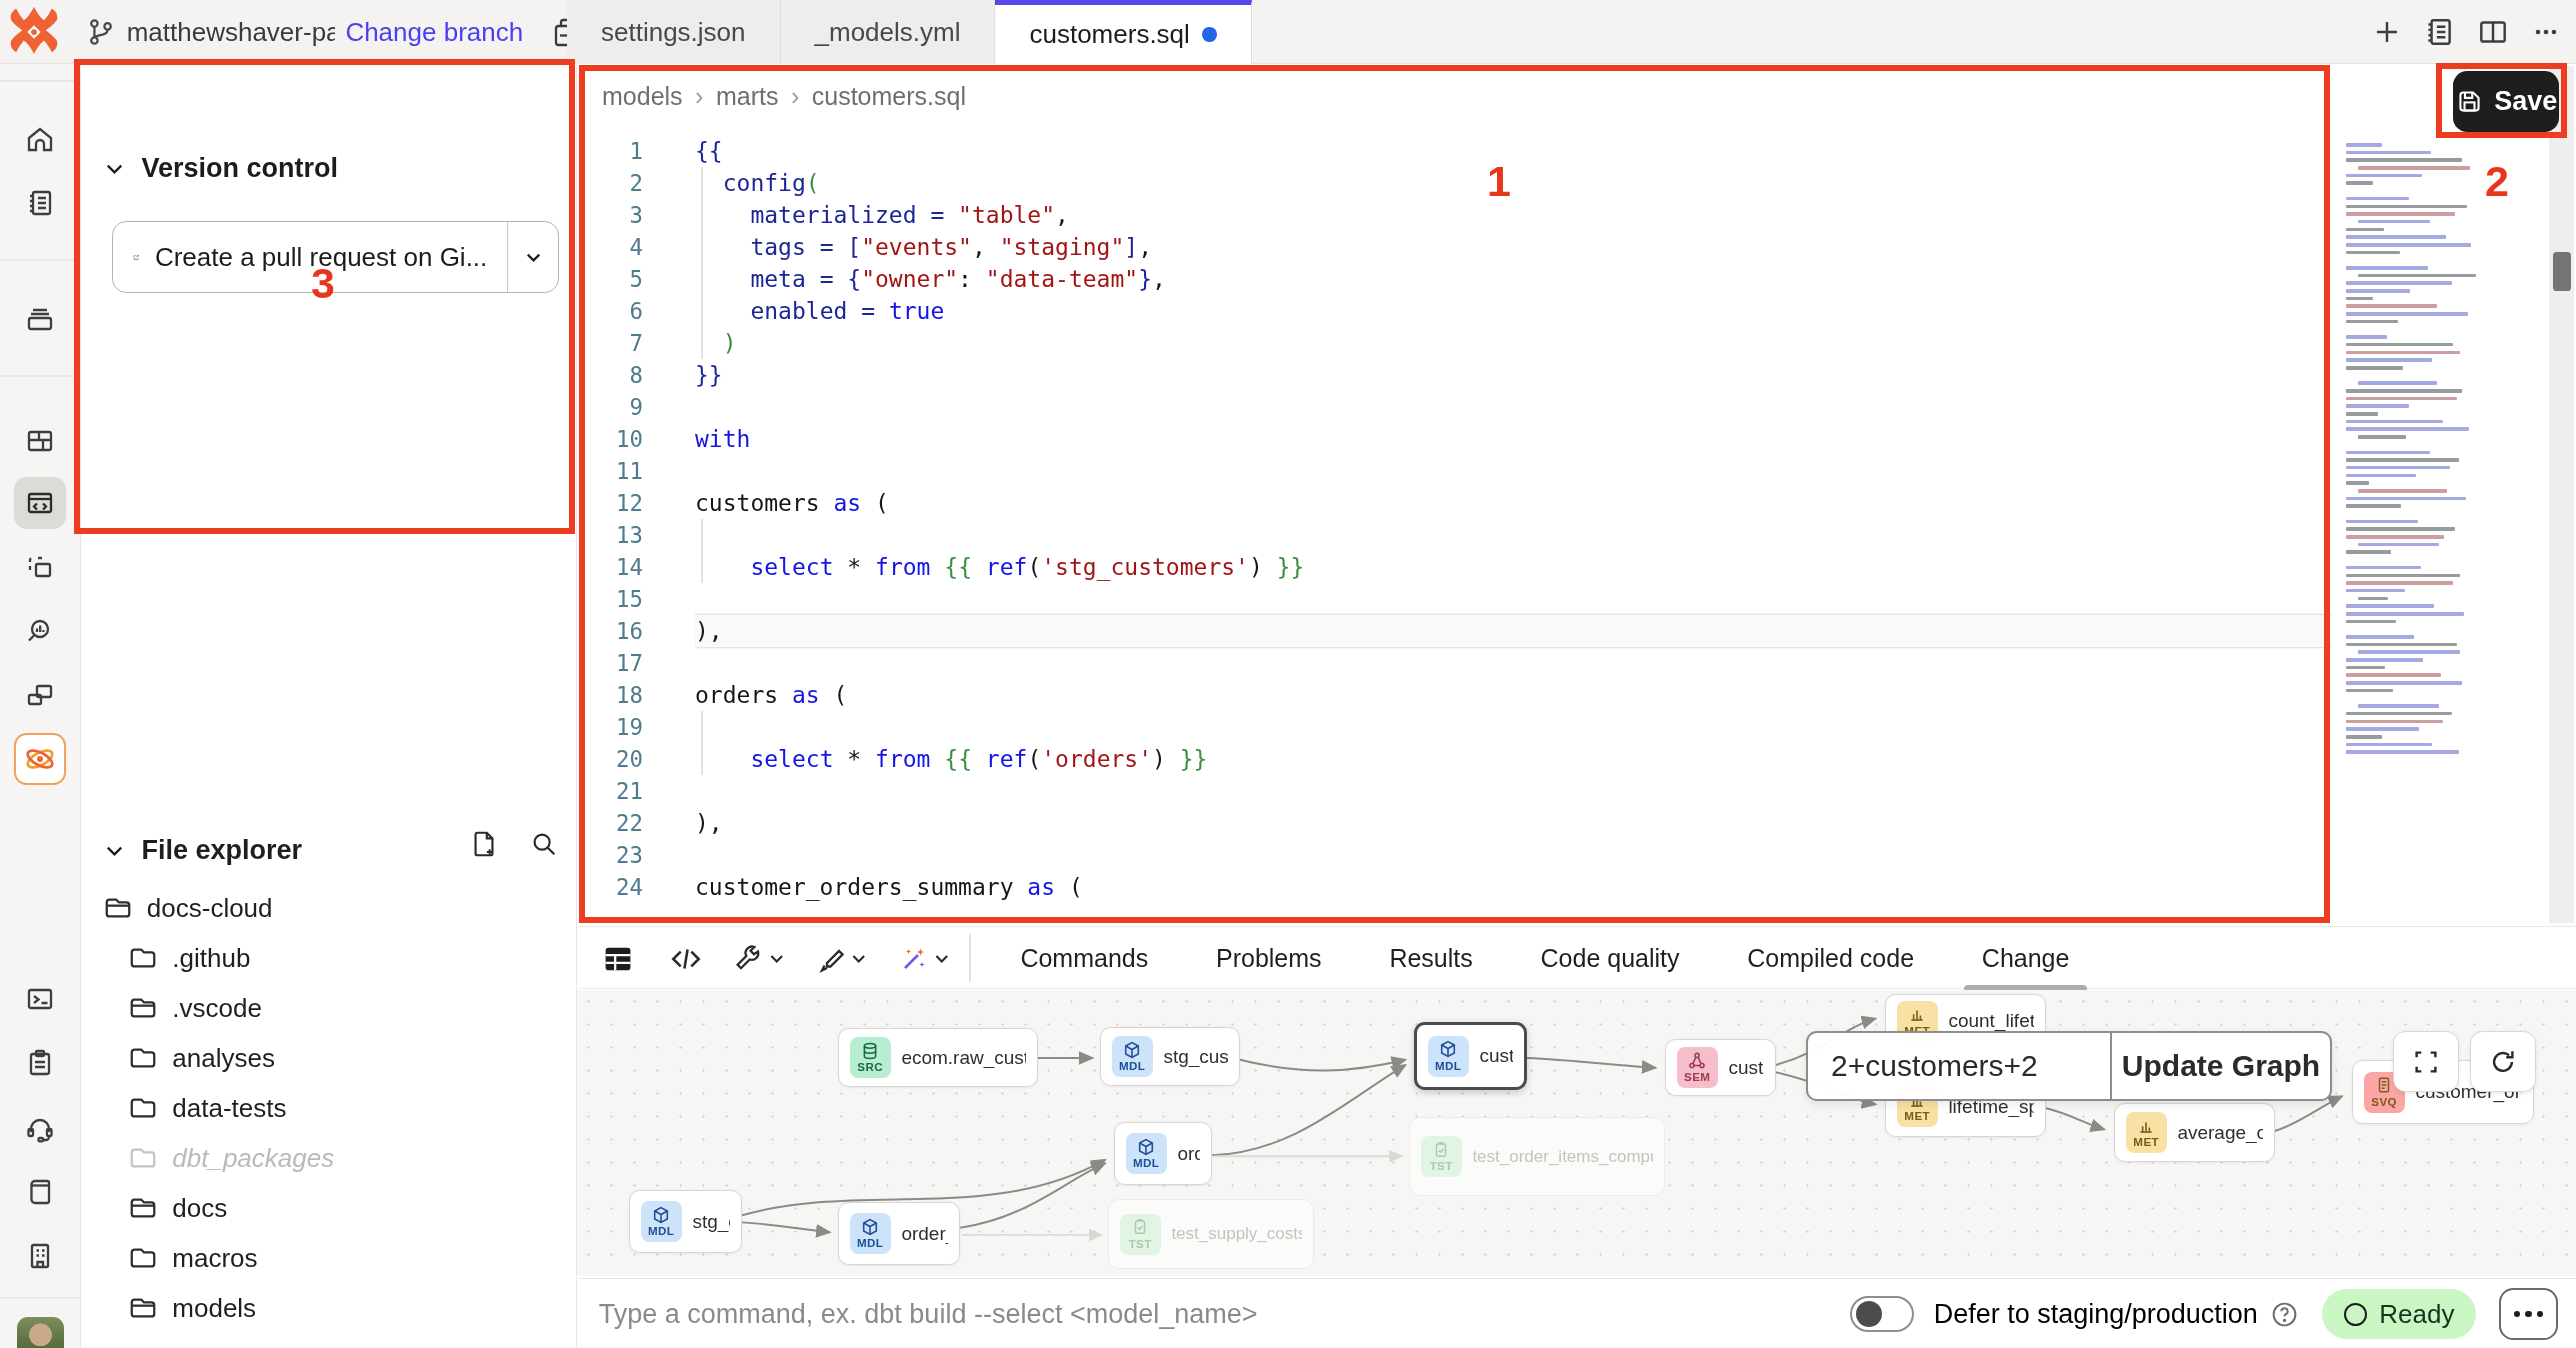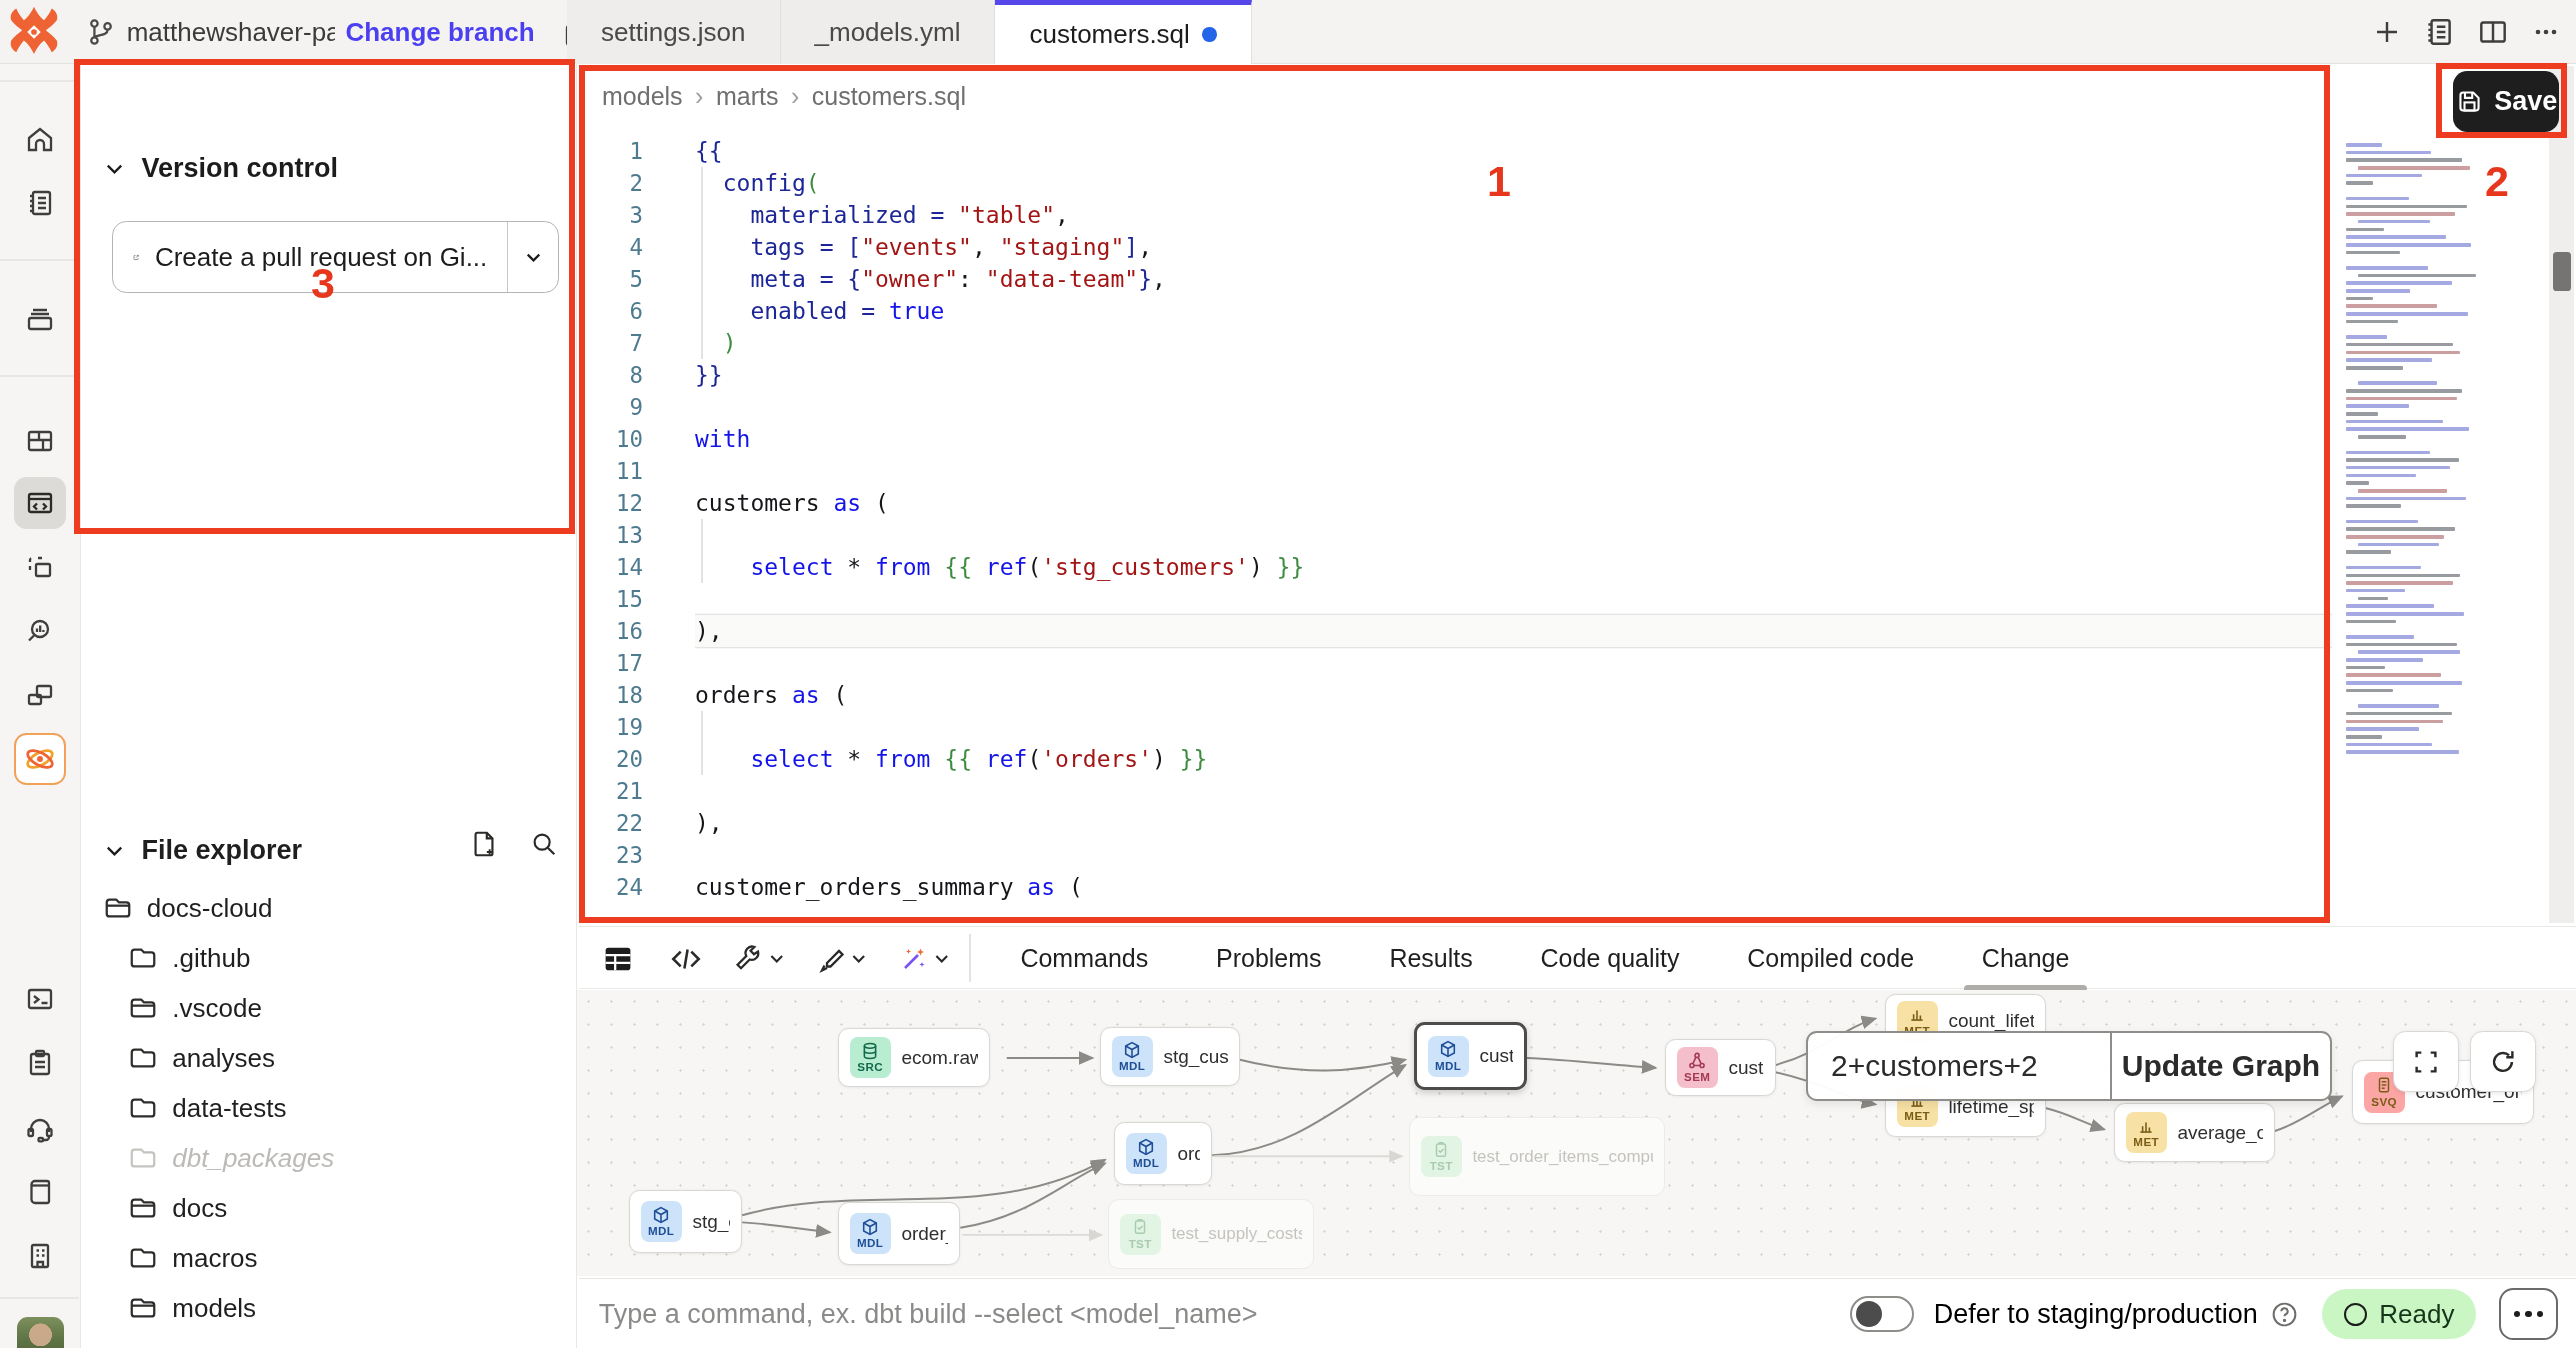--- a/index.html
+++ b/index.html
@@ -5,21 +5,21 @@
   * { margin:0; padding:0; box-sizing:border-box; }
   html,body { width:2576px; height:1349px; overflow:hidden; }
   body { font-family:"Liberation Sans", sans-serif; background:#fff; color:#1f1f1f; }
   #app { position:relative; width:2576px; height:1349px; background:#fff; }
 
   
   .topbar { position:absolute; left:0; top:0; width:2576px; height:64px; background:#f4f3f1; border-bottom:1.8px solid #e3e2e0; }
   .logo { position:absolute; left:7.2px; top:5.4px; width:54px; height:54px; }
   .branch-wrap { position:absolute; left:86px; top:0; height:64px; display:flex; align-items:center; gap:10.7px; }
   .branch-name { max-width:208px; overflow:hidden; white-space:nowrap; font-size:26px; color:#3c3b39; }
-  .change-branch { font-size:26px; font-weight:700; color:#4b3ff2; white-space:nowrap; cursor:pointer; }
+  .change-branch { font-size:26px; font-weight:400; color:#4b3ff2; white-space:nowrap; cursor:pointer; }
   .icon-btn { display:flex; align-items:center; justify-content:center; cursor:pointer; }
   .copy-icon { margin-left:16px; }
   .tabs { position:absolute; left:567px; top:0; height:64px; display:flex; }
   .tab { height:64px; display:flex; align-items:center; justify-content:center; gap:12.5px; padding:0 34px; background:#eeedeb; border-right:1.8px solid #e0dfdd; font-size:26px; color:#4a4947; position:relative; cursor:pointer; }
   .tab.active { background:#fff; color:#1c1c1c; border-top:5.4px solid #5747ea; }
   .tab .dot { width:14.3px; height:14.3px; border-radius:50%; background:#2364e8; }
   .topbar-right { position:absolute; right:14.3px; top:0; height:64px; display:flex; align-items:center; gap:19.7px; }
 
   
   .rail { position:absolute; left:0; top:64px; width:81px; height:1284px; background:#f6f5f3; border-right:1.8px solid #e8e7e5; }
@@ -699,21 +699,21 @@
         <path d="M1340 92 C1395 104 1420 122 1452 128" marker-end="url(#arr)"></path>
         <path d="M1642 132 C1668 138 1688 150 1708 156" marker-end="url(#arr)"></path>
         <path d="M1898 158 C1926 150 1950 130 1974 119" marker-end="url(#arr)"></path>
       </g>
       <g fill="none" stroke="#dcdad6" stroke-width="2">
         <path d="M712 186 H922" marker-end="url(#arrl)"></path>
         <path d="M430 274 H586" marker-end="url(#arrl)"></path>
       </g>
     </svg>
     <div id="gnodes">
-        <div class="gnode" style="left: 261px; top: 38px; width: 152px; height: 59px;">
+        <div class="gnode" style="left: 261px; top: 38px; width: 200px; height: 59px;">
           <div class="badge b-src">
             <svg viewBox="0 0 16 16" width="18" height="18" fill="none" stroke="currentColor" stroke-width="1.4">
               <ellipse cx="8" cy="3.4" rx="5" ry="2.1"></ellipse>
               <path d="M3 3.4v9.2c0 1.1 2.2 2 5 2s5-.9 5-2V3.4"></path>
               <path d="M3 8c0 1.1 2.2 2 5 2s5-.9 5-2"></path>
             </svg>
             <span>SRC</span>
           </div>
           <div class="nlabel">ecom.raw_customers</div>
         </div>

